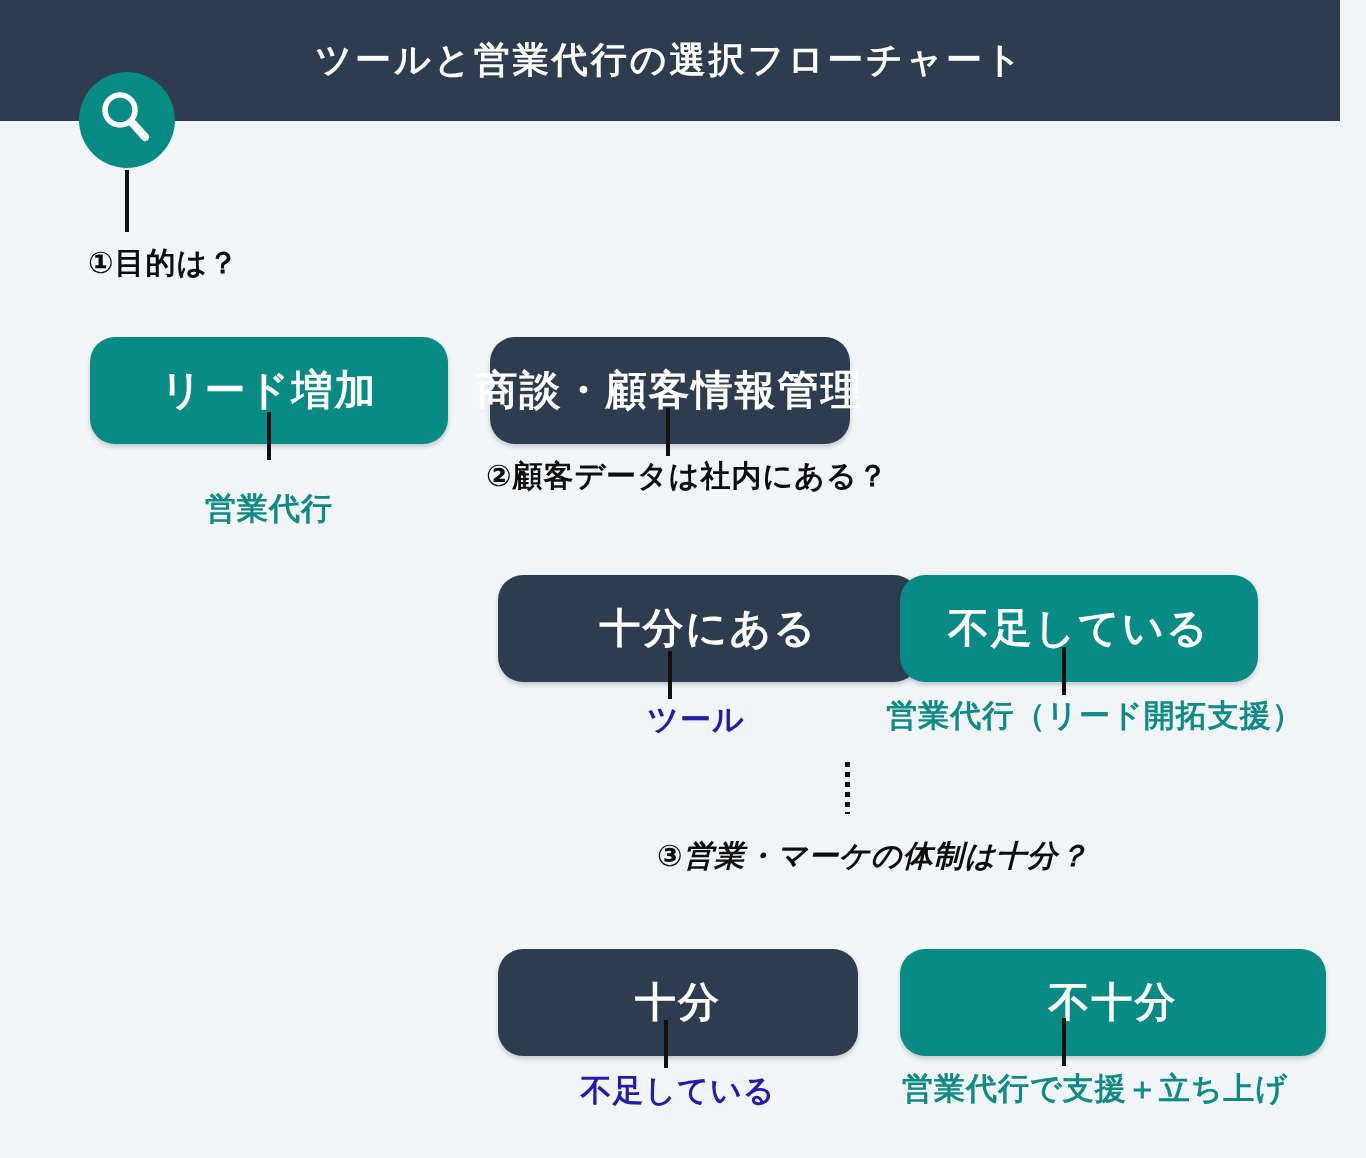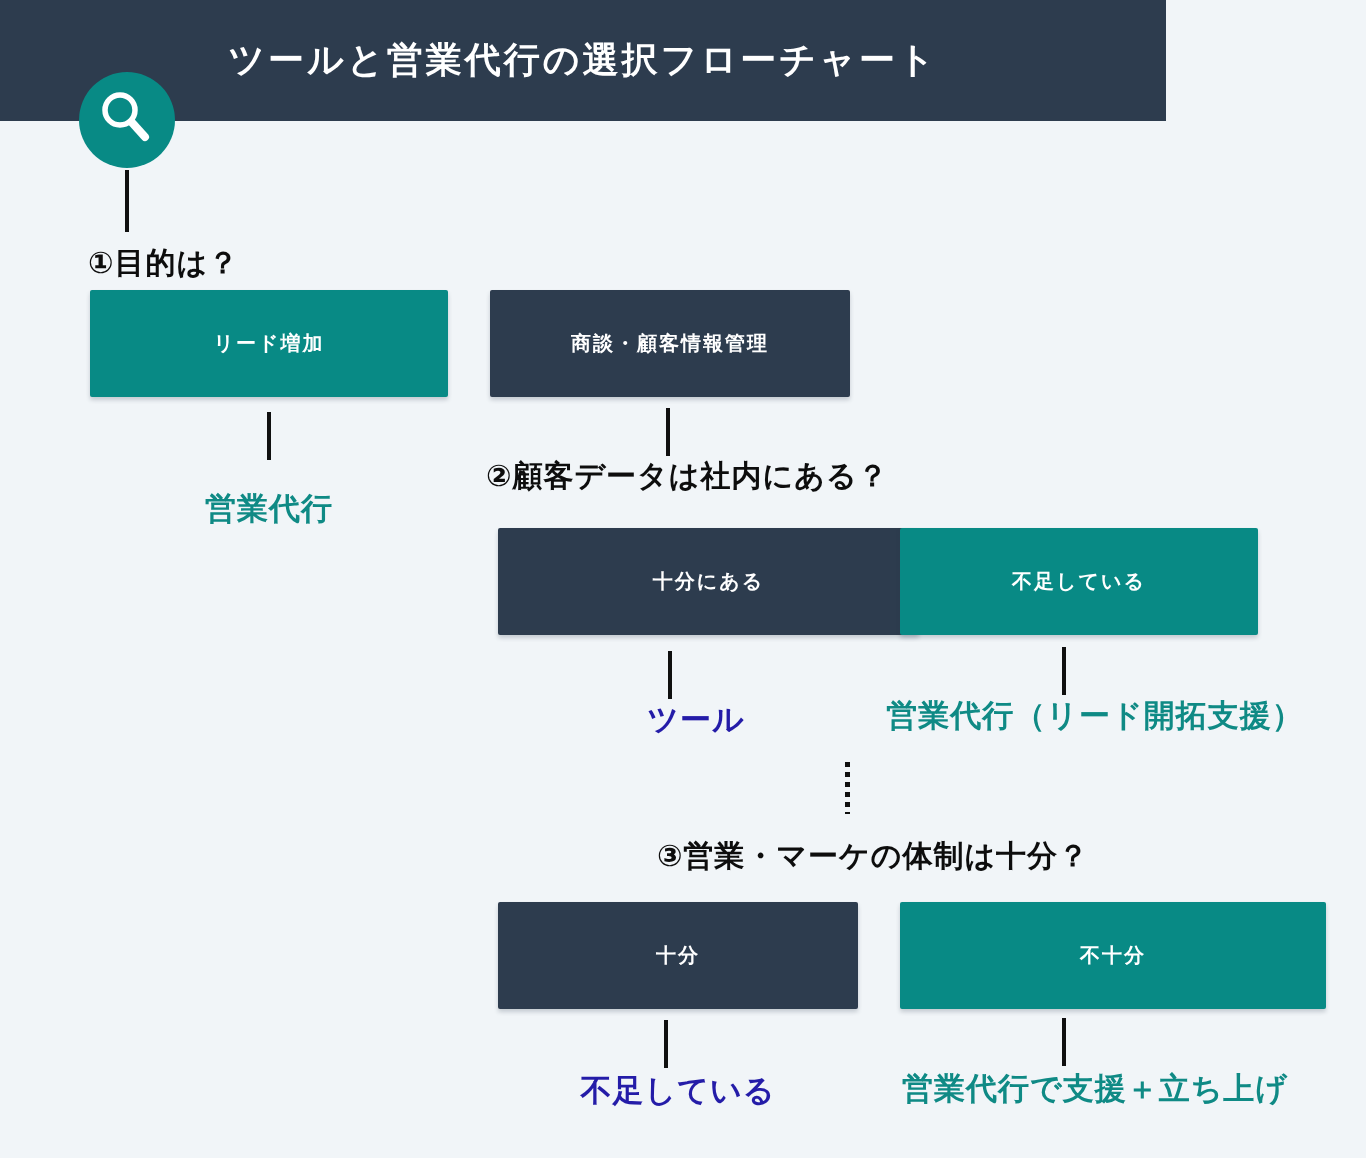--- a/index.html
+++ b/index.html
@@ -4,21 +4,21 @@
 <style>
   html,body{margin:0;padding:0;}
   body{
     position:relative;
     width:1366px;height:1158px;
     background:var(--background,#f1f5f8);
     font-family:"DejaVu Sans","Liberation Sans",sans-serif;
     overflow:hidden;
   }
   .header{
-    position:absolute;left:0;top:0;width:1166px;height:121px;
+    position:absolute;left:0;top:0;width:1340px;height:121px;
     background:var(--dark,#2d3c4e);
     display:flex;align-items:center;justify-content:center;
   }
   .title{
     color:#ffffff;font-size:36px;font-weight:bold;letter-spacing:3px;
   }
   .badge{
     position:absolute;left:79px;top:72px;width:96px;height:96px;
     border-radius:50%;background:var(--teal,#088a85);
     display:flex;align-items:center;justify-content:center;
@@ -29,35 +29,36 @@
   }
   .dotline{
     position:absolute;width:5px;
     background:repeating-linear-gradient(to bottom,var(--line,#101010) 0 5px,transparent 5px 10px);
   }
   .qlabel{
     position:absolute;font-size:30px;font-weight:bold;
     color:#0d0d0d;letter-spacing:1px;white-space:nowrap;text-align:center;
   }
   .node{
-    position:absolute;height:107px;border-radius:2px;
+    position:absolute;height:107px;border-radius:25px;
     display:flex;align-items:center;justify-content:center;
-    color:#ffffff;font-size:20px;font-weight:bold;letter-spacing:2px;
+    color:#ffffff;font-size:41px;font-weight:bold;letter-spacing:2px;
     box-shadow:0 3px 4px rgba(45,60,78,0.22);
     white-space:nowrap;
+    margin-top:47px;
   }
   .node.teal{background:var(--teal,#088a85);}
   .node.dark{background:var(--dark,#2d3c4e);}
   .result{
     position:absolute;font-size:31px;font-weight:bold;
     text-align:center;letter-spacing:1px;white-space:nowrap;
   }
   .result.teal{color:var(--teal-text,#0f8a85);}
   .result.indigo{color:var(--indigo,#241ca8);}
-  .center{text-align:center;}
+  .center{text-align:center;font-style:italic;}
 </style>
 </head>
 <body>
 
 <div class="header">
   <div class="title">ツールと営業代行の選択フローチャート</div>
 </div>
 
 <div class="badge">
   <span>

